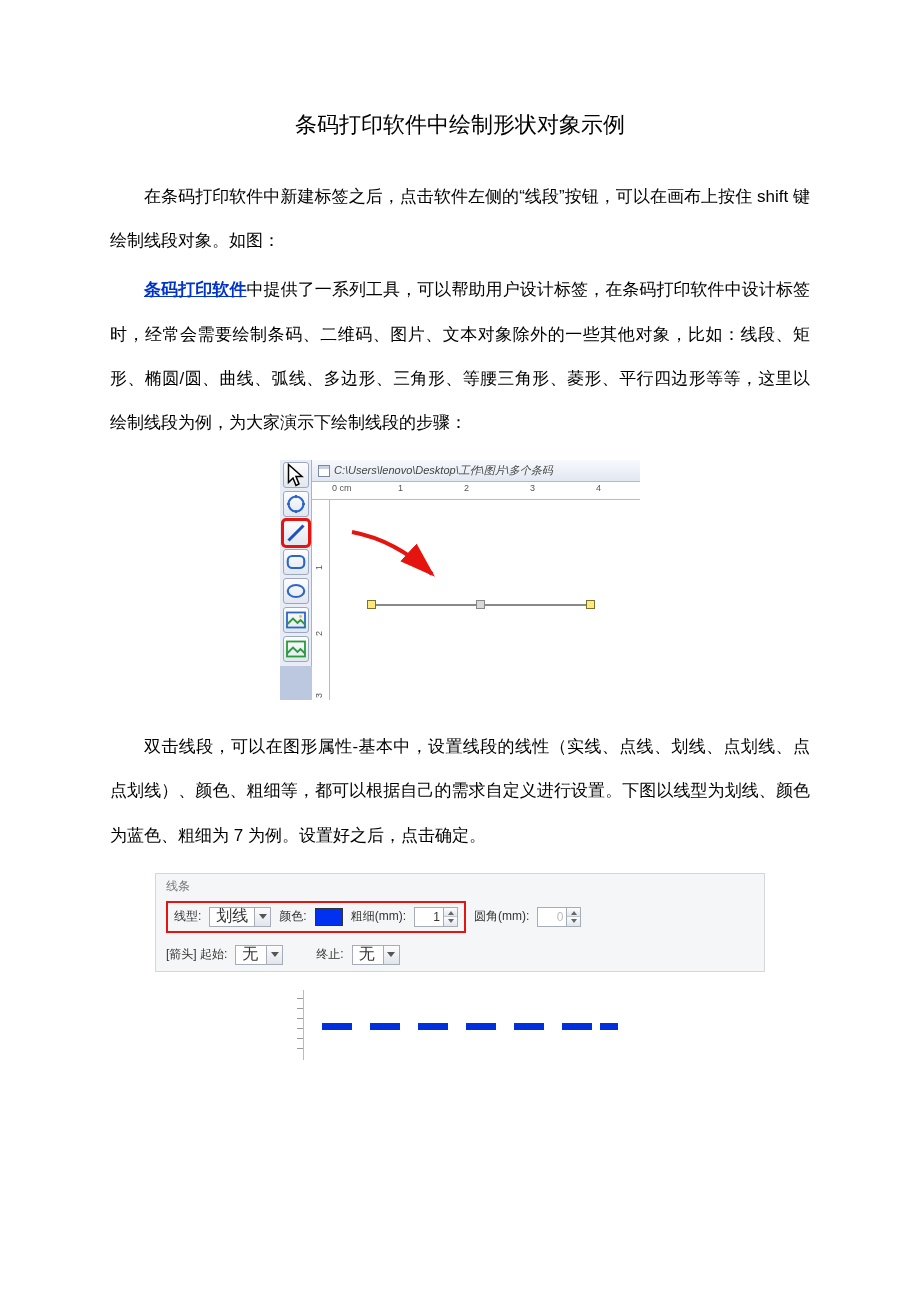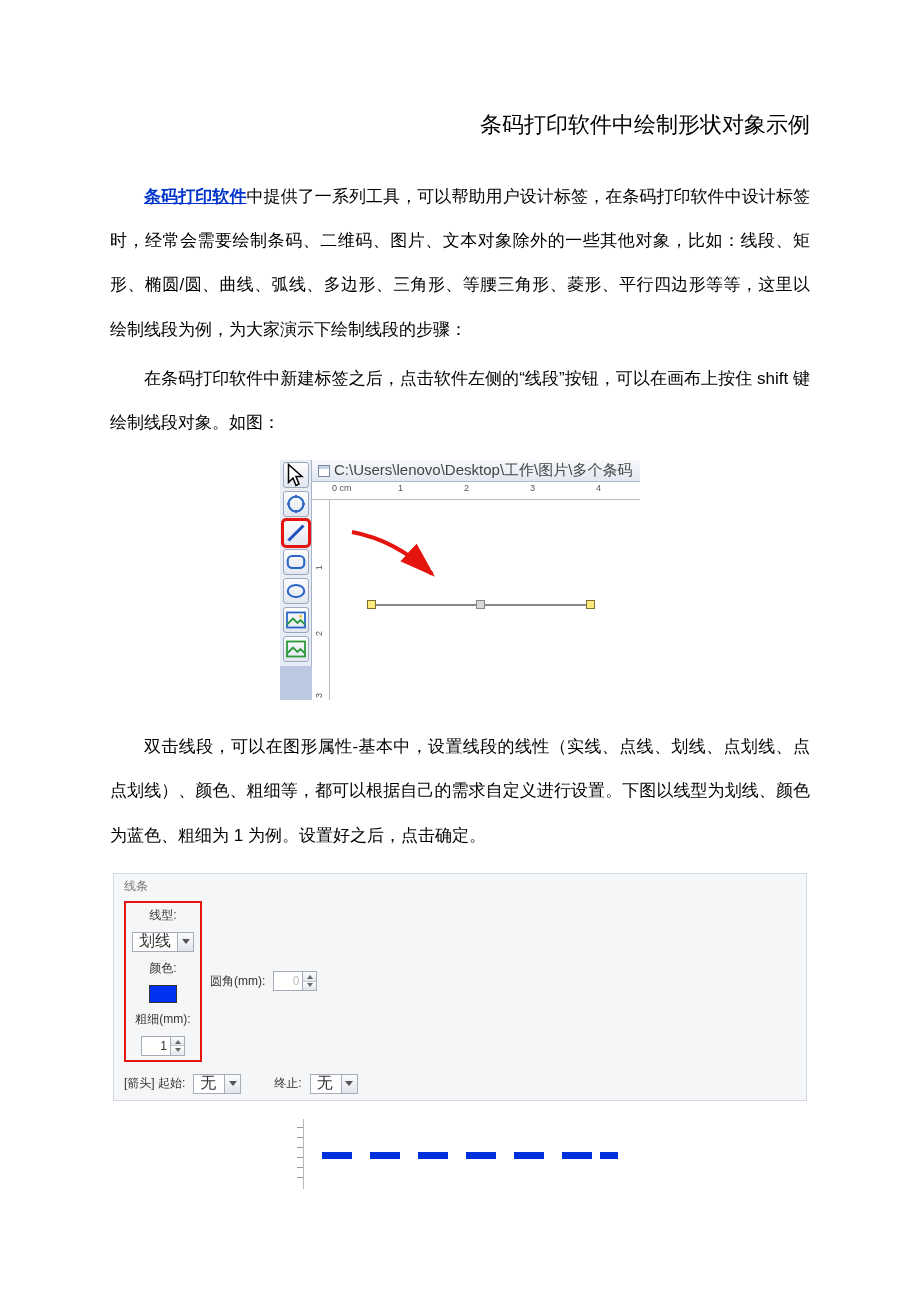--- a/index.html
+++ b/index.html
@@ -10,21 +10,21 @@
     font-family: "Microsoft YaHei", "PingFang SC", sans-serif;
     color: #000;
     width: 920px;
   }
   .page {
     padding: 110px 110px 60px 110px;
   }
   h1.title {
     font-size: 22px;
     font-weight: 400;
-    text-align: right;
+    text-align: center;
     margin: 0 0 35px 0;
   }
   p.para {
     font-size: 17px;
     line-height: 2.6;
     margin: 0 0 5px 0;
     text-align: justify;
   }
   .indent { text-indent: 2em; }
   a.link {
@@ -74,24 +74,25 @@
     flex: 1;
     background: #fff;
     position: relative;
   }
   .canvas-header {
     height: 22px;
     background: linear-gradient(#f7f9fc,#e2e7f1);
     border-bottom: 1px solid #b0b8cc;
     display: flex;
     align-items: center;
-    font-size: 15px;
+    font-size: 11px;
     color: #444;
     padding-left: 6px;
     gap: 4px;
+    font-style: italic;
   }
   .win-ico {
     width:12px; height:12px; border:1px solid #7a88a5; background:#fff;
     position:relative;
   }
   .win-ico::before{content:"";position:absolute;left:0;right:0;top:0;height:3px;background:#c7d2e8;}
   .ruler-h {
     height: 18px;
     background: #fff;
     border-bottom: 1px solid #bbb;
@@ -122,21 +123,21 @@
     background:#888;
   }
   .handle {
     position:absolute; width:9px; height:9px; background:#ffe97a; border:1px solid #7a7030;
     top:-4px;
   }
   .handle.mid{ background:#d8d8d8; border-color:#888; }
 
   
   .fig2 {
-    width: 694px;
+    width: 610px;
     margin: 15px auto 5px auto;
     background: #f5f6f8;
     border: 1px solid #d2d6de;
     font-size: 12px;
     color: #333;
   }
   .fig2-head {
     padding: 4px 8px 0 10px;
     color:#777;
     font-size:12px;
@@ -146,21 +147,20 @@
     align-items:center;
     padding: 6px 10px;
     gap: 8px;
   }
   .red-frame {
     border: 2px solid #e5140e;
     padding: 4px 6px;
     display:flex;
     align-items:center;
     gap:8px;
-    flex-direction:column;
   }
   .flabel { font-size:12px; color:#333; }
   .combo {
     display:inline-flex; align-items:center;
     border:1px solid #a6adb8; background:#fff;
     height:20px;
   }
   .combo .val { padding:0 6px; font-size:16px; min-width:30px; }
   .combo .arrow { width:16px; height:100%; border-left:1px solid #a6adb8;
     background:linear-gradient(#fcfcfd,#e1e5ec);
@@ -197,25 +197,25 @@
     position:absolute; top:33px; left:18px; width:30px; height:7px; background:#0030dd;
   }
 </style>
 </head>
 <body>
 
 <div class="page">
 
   <h1 class="title">条码打印软件中绘制形状对象示例</h1>
 
+  <p class="para indent">在条码打印软件中新建标签之后，点击软件左侧的“线段”按钮，可以在画布上按住 shift 键绘制线段对象。如图：</p>
+
   <p class="para indent">
     <a class="link" href="#">条码打印软件</a><span>中提供了一系列工具，可以帮助用户设计标签，在条码打印软件中设计标签时，经常会需要绘制条码、二维码、图片、文本对象除外的一些其他对象，比如：线段、矩形、椭圆/圆、曲线、弧线、多边形、三角形、等腰三角形、菱形、平行四边形等等，这里以绘制线段为例，为大家演示下绘制线段的步骤：</span>
   </p>
-
-  <p class="para indent">在条码打印软件中新建标签之后，点击软件左侧的“线段”按钮，可以在画布上按住 shift 键绘制线段对象。如图：</p>
 
   <div class="fig1">
     <div class="fig1-row">
       <div class="toolbar">
         <div class="tool-btn">
           <svg viewBox="0 0 16 16">
               <path d="M3 1 L3 13 L6 10 L8 15 L10 14 L8 9 L12 9 Z" fill="#fff" stroke="#000" stroke-width="1"></path>
             </svg>
         </div>
         <div class="tool-btn">
@@ -284,21 +284,21 @@
           <div class="line-shape">
             <div class="handle" style="left:-5px"></div>
             <div class="handle mid" style="left:104px"></div>
             <div class="handle" style="right:-5px"></div>
           </div>
         </div>
       </div>
     </div>
   </div>
 
-  <p class="para indent">双击线段，可以在图形属性-基本中，设置线段的线性（实线、点线、划线、点划线、点点划线）、颜色、粗细等，都可以根据自己的需求自定义进行设置。下图以线型为划线、颜色为蓝色、粗细为 1 为例。设置好之后，点击确定。</p>
+  <p class="para indent">双击线段，可以在图形属性-基本中，设置线段的线性（实线、点线、划线、点划线、点点划线）、颜色、粗细等，都可以根据自己的需求自定义进行设置。下图以线型为划线、颜色为蓝色、粗细为 7 为例。设置好之后，点击确定。</p>
 
   <div class="fig2">
     <div class="fig2-head">线条</div>
     <div class="fig2-row">
       <div class="red-frame">
         <span class="flabel">线型:</span>
         <div class="combo">
           <span class="val">划线</span>
           <span class="arrow"></span>
         </div>

